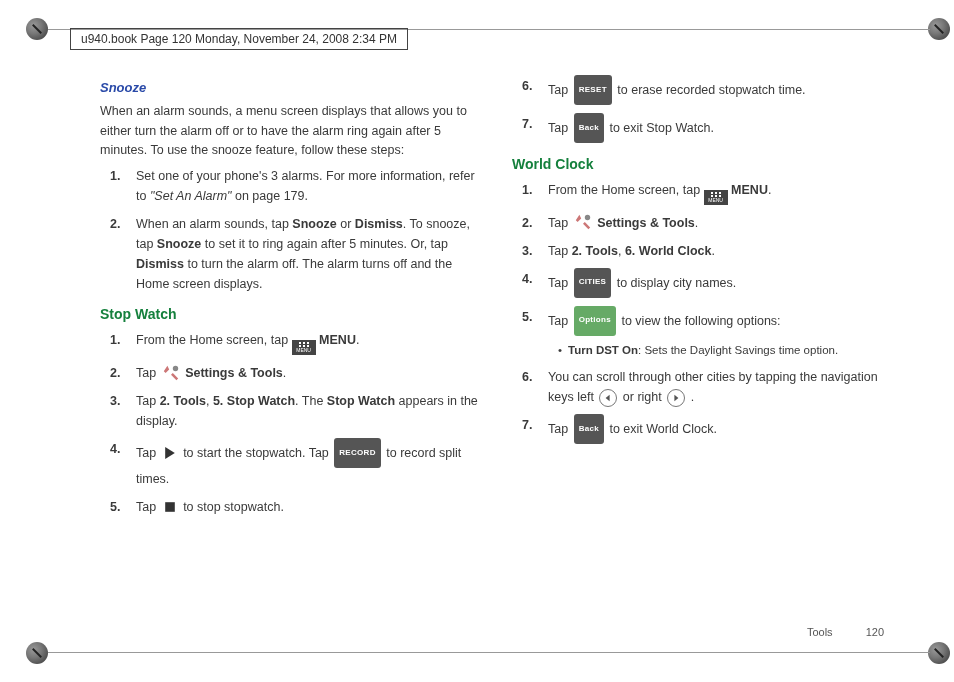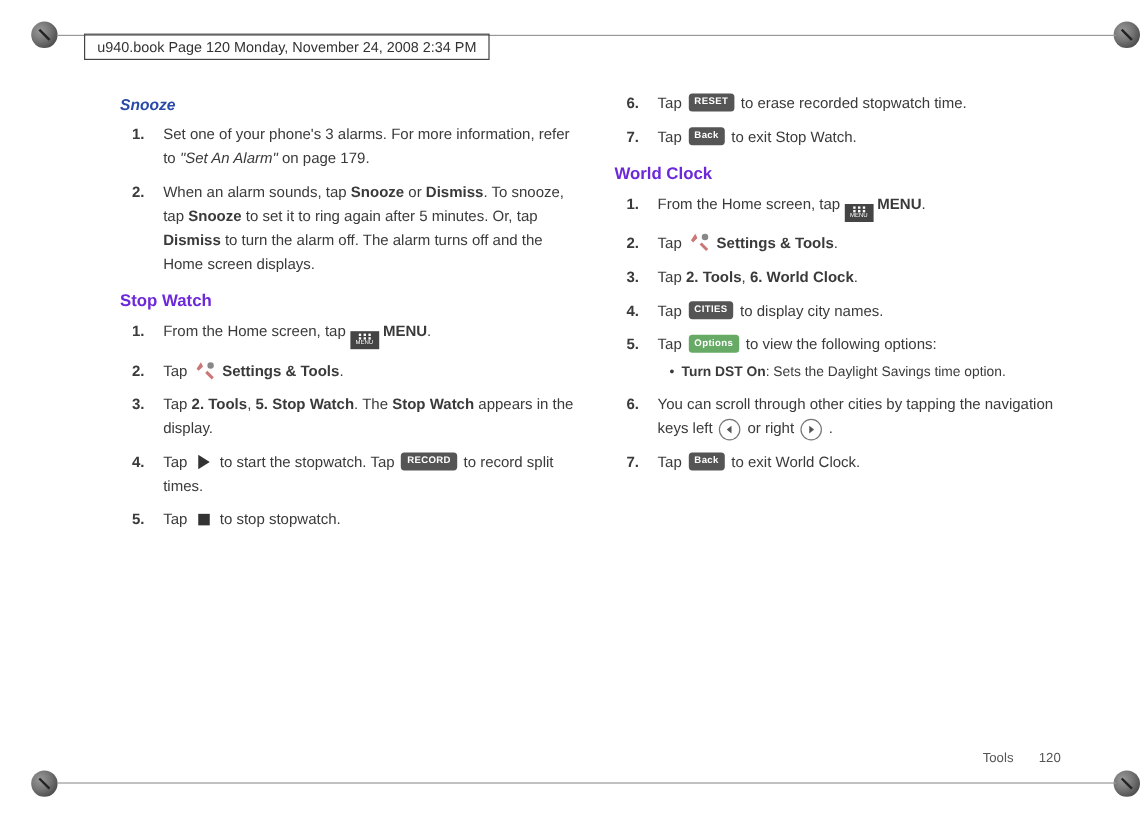--- a/index.html
+++ b/index.html
@@ -47,42 +47,42 @@
   .guide-h.bot { bottom:29px; }
 
   .page {
     position:absolute;
     top:72px; left:100px; right:60px; bottom:60px;
     display:flex;
     gap:30px;
   }
   .col { flex:1; line-height:1.55; }
   .h-sub { color:#2a4aa8; font-weight:bold; font-style:italic; font-size:13px; margin:6px 0 4px; }
-  .h-sec { color:#6d28d9; font-weight:bold; font-size:14px; margin:10px 0 4px; }
+  .h-sec { color:#15803d; font-weight:bold; font-size:14px; margin:10px 0 4px; }
   .para { margin:2px 0 6px; }
   ol.steps { list-style:none; padding-left:18px; margin:4px 0; }
   ol.steps > li { position:relative; padding-left:18px; margin-bottom:8px; line-height:1.6; }
   ol.steps > li .num { position:absolute; left:-8px; font-weight:bold; }
   ul.bullets { list-style:none; padding-left:10px; margin:4px 0; }
   ul.bullets > li { position:relative; padding-left:10px; margin-bottom:4px; font-size:11.5px; }
   ul.bullets > li::before { content:"•"; position:absolute; left:0; }
   b { font-weight:bold; }
   i { font-style:italic; }
 
   .icon-box {
     display:inline-flex;
     align-items:center; justify-content:center;
     vertical-align:middle;
     border-radius:3px;
     padding:1px 5px;
     margin:0 2px;
     position:relative;
     top:-1px;
   }
-  .key-dark { background:#555; color:#fff; font-size:8px; font-weight:bold; letter-spacing:0.3px; height:15px; }
+  .key-dark { background:#555; color:#fff; font-size:8px; font-weight:bold; letter-spacing:0.3px; height:30px; }
   .key-menu {
     background:#444; width:24px; height:15px;
     display:inline-flex; flex-direction:column; align-items:center; justify-content:center;
     gap:1px; padding:2px 3px;
   }
   .key-menu .dots { display:flex; gap:2px; }
   .key-menu .dots span { width:2px; height:2px; background:#fff; }
   .key-menu .lbl { font-size:5px; color:#fff; line-height:1; }
   .key-settings {
     width:18px; height:18px; display:inline-flex; align-items:center; justify-content:center;
@@ -99,39 +99,40 @@
     border:1px solid #777; border-radius:50%;
     align-items:center; justify-content:center;
     vertical-align:middle; margin:0 2px;
   }
   .nav-circle svg { width:8px; height:8px; }
 
   .footer {
     position:absolute; right:70px; bottom:44px;
     font-size:11px; color:#555;
   }
-  .footer .pn { margin-left:18px; }
+  .footer .pn { margin-left:30px; }
 </style>
 </head>
 <body>
 
 <div class="screw tl"></div>
 <div class="screw tr"></div>
 <div class="screw bl"></div>
 <div class="screw br"></div>
 <div class="guide-h top"></div>
 <div class="guide-h bot"></div>
 
 <div class="pageref">u940.book  Page 120  Monday, November 24, 2008  2:34 PM</div>
 
 <div class="page">
 
   <div class="col">
 
     <div class="h-sub">Snooze</div>
+    <p class="para">When an alarm sounds, a menu screen displays that allows you to either turn the alarm off or to have the alarm ring again after 5 minutes. To use the snooze feature, follow these steps:</p>
 
     <ol class="steps">
       <li><span class="num">1.</span>
         <span>Set one of your phone's 3 alarms. For more information, refer to </span><i>"Set An Alarm"</i><span>  on page 179.</span>
       </li>
       <li><span class="num">2.</span>
         <span>When an alarm sounds, tap </span><b>Snooze</b><span> or </span><b>Dismiss</b><span>. To snooze, tap </span><b>Snooze</b><span> to set it to ring again after 5 minutes. Or, tap </span><b>Dismiss</b><span> to turn the alarm off. The alarm turns off and the Home screen displays.</span>
       </li>
     </ol>
 

